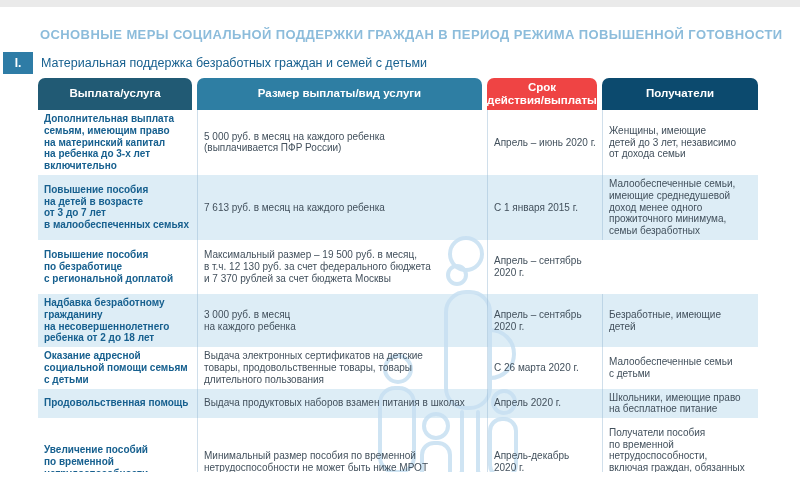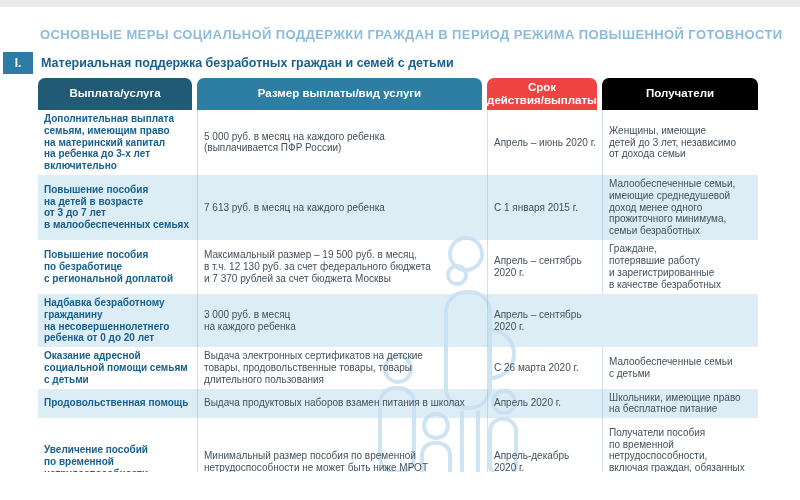--- a/index.html
+++ b/index.html
@@ -10,33 +10,33 @@
   .top-bar{position:absolute;top:0;left:0;width:800px;height:7px;background:#eaeaea;}
   .title{
     position:absolute;left:40px;top:27px;margin:0;white-space:nowrap;
     font-size:13px;font-weight:bold;letter-spacing:0.4px;color:#8cbcdb;
   }
   .section-row{position:absolute;left:0;top:52px;display:flex;align-items:center;}
   .badge{
     width:30px;height:22px;background:#2e7ca6;color:#ffffff;margin-left:3px;
     font-size:12px;font-weight:bold;display:flex;align-items:center;justify-content:center;
   }
-  .section-title{margin-left:8px;font-size:12.5px;font-weight:bold;color:#17608f;}
+  .section-title{margin-left:8px;font-size:12.5px;font-weight:normal;color:#17608f;}
 
   .watermark{position:absolute;left:378px;top:228px;z-index:3;pointer-events:none;}
 
   .table{position:absolute;left:38px;top:78px;width:720px;}
   .thead,.trow{display:grid;grid-template-columns:159px 290px 115px 156px;}
   .tab{
     height:32px;margin-right:5px;border-radius:7px 7px 0 0;
     color:#ffffff;font-weight:bold;font-size:11.5px;line-height:1.15;
     display:flex;align-items:center;justify-content:center;text-align:center;white-space:pre-line;
   }
   .tab.t4{margin-right:0;}
-  .t1{background:#215a74}.t2{background:#2e7ea3}.t3{background:#ef4444}.t4{background:#000000}
+  .t1{background:#215a74}.t2{background:#2e7ea3}.t3{background:#ef4444}.t4{background:#0c4a6e}
 
   .trow.band{background:#ddedf6;}
   .r1{min-height:64px}.r2{min-height:62px}.r3{min-height:54px}
   .r4{min-height:50px}.r5{min-height:40px}.r6{min-height:25px}.r7{min-height:88px}
   .cell{
     position:relative;z-index:4;padding:3px 6px;
     font-size:10px;line-height:1.18;color:#42505c;white-space:pre-line;
     display:flex;align-items:center;
   }
   .cell.svc{font-weight:bold;color:#17608f;}
@@ -115,35 +115,33 @@
 
     <div class="trow r3">
       <div class="cell svc">Повышение пособия
 по безработице
 с региональной доплатой</div>
       <div class="cell b">Максимальный размер – 19 500 руб. в месяц,
 в т.ч. 12 130 руб. за счет федерального бюджета
 и 7 370 рублей за счет бюджета Москвы</div>
       <div class="cell b">Апрель – сентябрь
 2020 г.</div>
-      <div class="cell b">Граждане,
-потерявшие работу
-и зарегистрированные
-в качестве безработных</div>
     </div>
 
     <div class="trow band r4">
       <div class="cell svc">Надбавка безработному
 гражданину
 на несовершеннолетнего
-ребенка от 0 до 20 лет</div>
+ребенка от 2 до 18 лет</div>
       <div class="cell b">3 000 руб. в месяц
 на каждого ребенка</div>
       <div class="cell b">Апрель – сентябрь
 2020 г.</div>
+      <div class="cell b">Безработные, имеющие
+детей</div>
     </div>
 
     <div class="trow r5">
       <div class="cell svc">Оказание адресной
 социальной помощи семьям
 с детьми</div>
       <div class="cell b">Выдача электронных сертификатов на детские
 товары, продовольственные товары, товары
 длительного пользования</div>
       <div class="cell b">С 26 марта 2020 г.</div>

